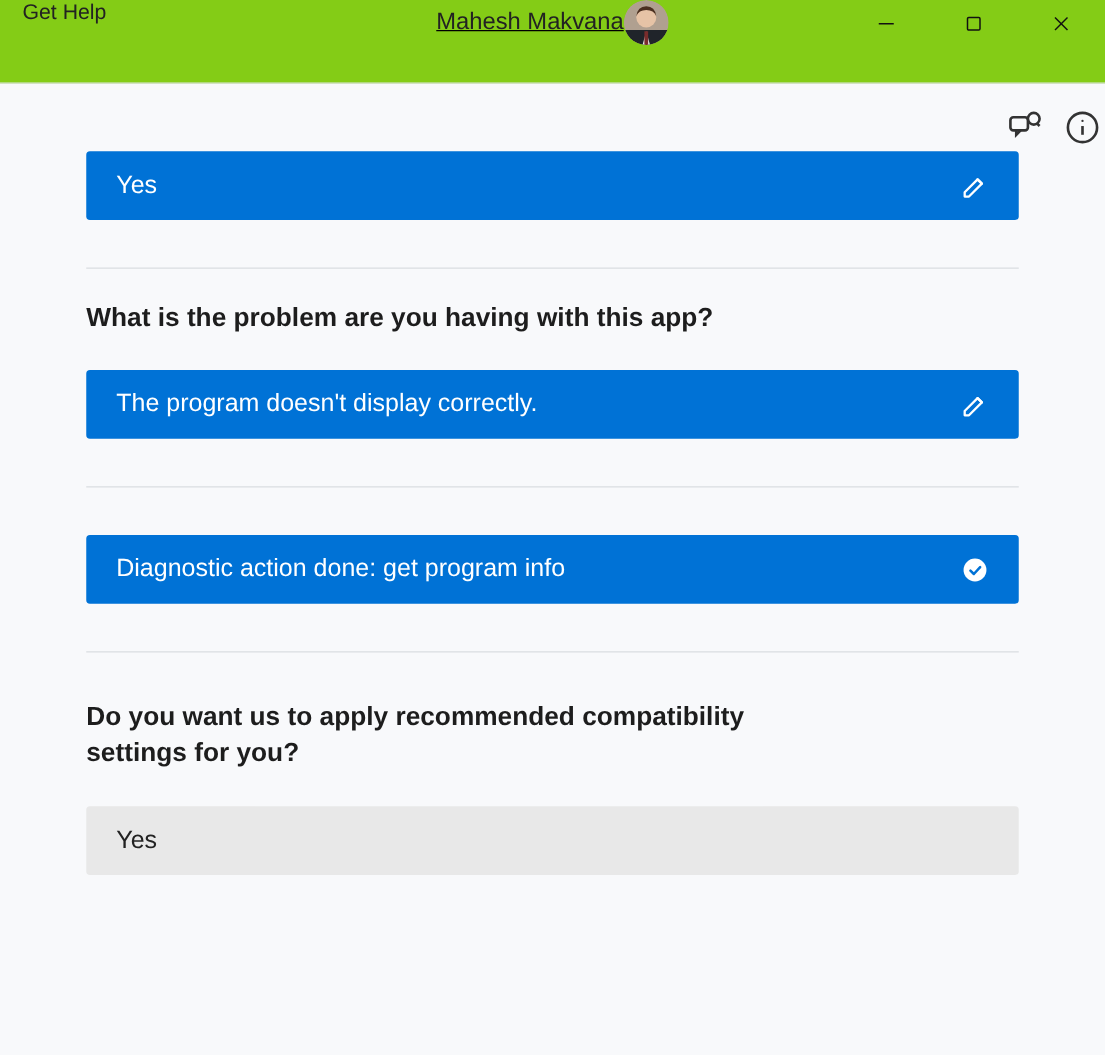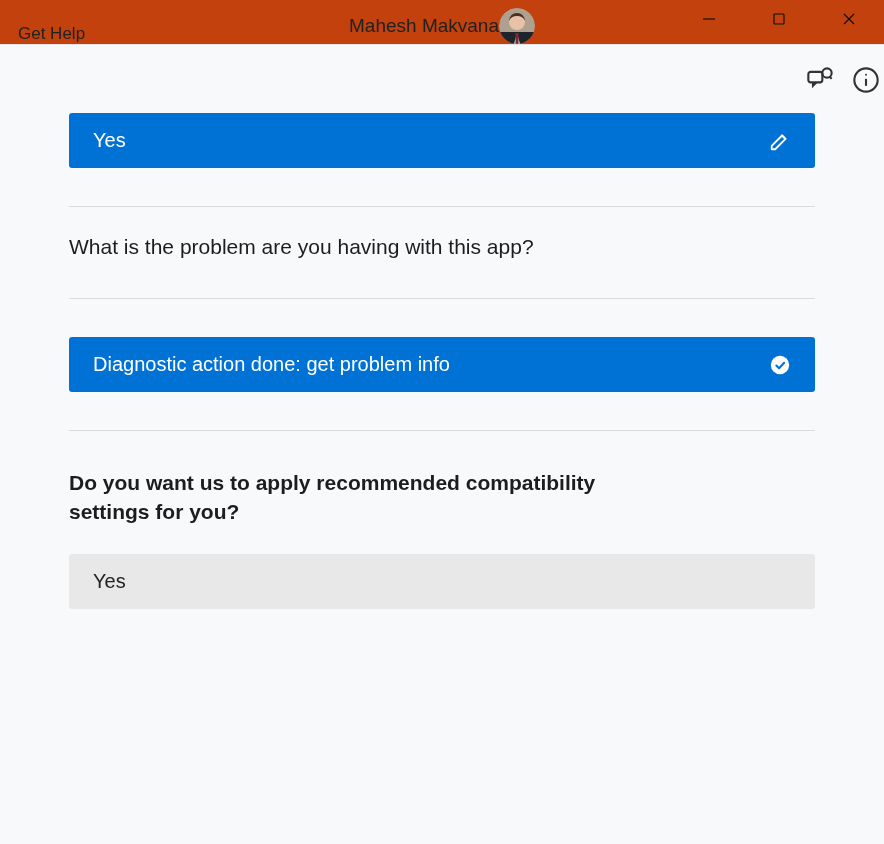--- a/index.html
+++ b/index.html
@@ -4,41 +4,42 @@
 <style>
   * { box-sizing: border-box; margin: 0; padding: 0; }
   html, body {
     width: 884px;
     height: 844px;
     font-family: "Segoe UI", -apple-system, sans-serif;
     background: #f8f9fb;
     overflow: hidden;
   }
   .titlebar {
-    height: 45px;
-    background: #c2410c;
-    display: flex;
-    align-items: flex-end;
+    height: 67px;
+    background: #84cc16;
+    display: flex;
+    align-items: flex-start;
     position: relative;
     border-bottom: 1px solid #e2e6ea;
     padding: 0 14px;
   }
   .titlebar .app-title {
     font-size: 17px;
     color: #222;
     padding-left: 4px;
     padding-top: 0px;
   }
   .titlebar .center {
     position: absolute;
     left: 50%;
     transform: translateX(-50%);
     display: flex;
     align-items: center;
     gap: 0;
+    text-decoration: underline;
   }
   .titlebar .center .username {
     font-size: 19px;
     color: #222;
   }
   .avatar {
     width: 36px;
     height: 36px;
     border-radius: 50%;
     overflow: hidden;
@@ -72,21 +73,21 @@
   .toolbar .icon-btn {
     width: 28px;
     height: 28px;
     display: flex;
     align-items: center;
     justify-content: center;
     color: #333;
   }
   .content {
     width: 746px;
-    margin: 14px auto;
+    margin: 0 auto;
     padding-top: 10px;
   }
   .bluebar {
     background: #0072d6;
     color: #fff;
     border-radius: 3px;
     padding: 16px 24px;
     display: flex;
     align-items: center;
     justify-content: space-between;
@@ -97,21 +98,21 @@
   .bar-icon svg { width:22px; height:22px; display:block; }
   .divider {
     height: 1px;
     background: #d9dde1;
     margin: 38px 0 26px 0;
   }
   .divider.short { margin: 38px 0 38px 0; }
   .question {
     font-size: 21px;
     color: #1d1d1d;
-    font-weight: 400;
+    font-weight: 700;
     margin-bottom: 28px;
     line-height: 1.3;
   }
   .question.bold {
     font-weight: 700;
     max-width: 600px;
     line-height: 1.35;
   }
   .option {
     background: #e8e8e8;
@@ -195,25 +196,34 @@
         <path d="M3 17.25V21h3.75L18 9.75l-3.75-3.75L3 17.25z"></path>
         <path d="M14.25 6L18 9.75"></path>
       </svg>
     </span>
   </div>
 
   <div class="divider"></div>
 
   <div class="question">What is the problem are you having with this app?</div>
 
+  <div class="bluebar">
+    <span class="bar-text">The program doesn't display correctly.</span>
+    <span class="bar-icon">
+      <svg viewBox="0 0 24 24" fill="none" stroke="#fff" stroke-width="2" stroke-linecap="round" stroke-linejoin="round">
+        <path d="M3 17.25V21h3.75L18 9.75l-3.75-3.75L3 17.25z"></path>
+        <path d="M14.25 6L18 9.75"></path>
+      </svg>
+    </span>
+  </div>
 
   <div class="divider short"></div>
 
   <div class="bluebar">
-    <span class="bar-text">Diagnostic action done: get problem info</span>
+    <span class="bar-text">Diagnostic action done: get program info</span>
     <span class="bar-icon">
       <svg viewBox="0 0 24 24">
         <circle cx="12" cy="12" r="10" fill="#fff"></circle>
         <path d="M8 12.5 L11 15.5 L16.5 9.5" fill="none" stroke="#0072d6" stroke-width="2.2" stroke-linecap="round" stroke-linejoin="round"></path>
       </svg>
     </span>
   </div>
 
   <div class="divider short"></div>
 

